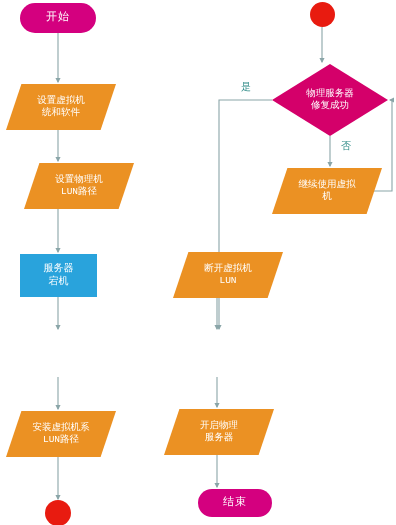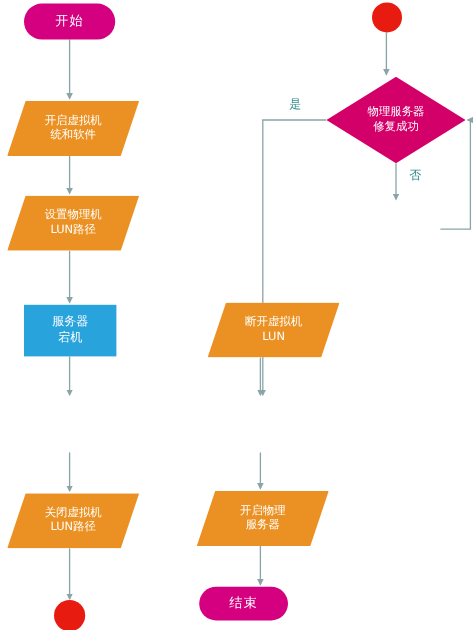--- a/index.html
+++ b/index.html
@@ -35,20 +35,21 @@
     box-sizing: border-box;
     z-index: 3;
   }
   .node .label {
     position: relative;
     z-index: 2;
     width: 100%;
     padding: 0 6px;
     box-sizing: border-box;
     white-space: pre-line;
+    font-family: Liberation Mono, monospace;
   }
   
   .term {
     border-radius: 999px;
     font-size: 11px;
     letter-spacing: 1px;
   }
   
   .para {
     font-size: 9.5px;
@@ -129,70 +130,75 @@
       <path d="M 217 455 L 217 487" marker-end="url(#arrow)"></path>
     </g>
   </svg>
 
   <div class="node term" style="left:20px; top:3px; width:76px; height:30px; background:#d4007f;">
     <span class="label">开始</span>
   </div>
 
   <div class="node para" style="left:6px; top:84px; width:110px; height:46px;">
     <span class="shape" style="background:#eb9123;"></span>
-    <span class="label">开启虚拟机
+    <span class="label">设置虚拟机
 统和软件</span>
   </div>
 
-  <div class="node para" style="left:6px; top:163px; width:110px; height:46px;">
+  <div class="node para" style="left:24px; top:163px; width:110px; height:46px;">
     <span class="shape" style="background:#eb9123;"></span>
     <span class="label">设置物理机
 LUN路径</span>
   </div>
 
   <div class="node rect" style="left:20px; top:254px; width:77px; height:43px; background:#29a3dc;">
     <span class="label">服务器
 宕机</span>
   </div>
 
 
   <div class="node para" style="left:6px; top:411px; width:110px; height:46px;">
     <span class="shape" style="background:#eb9123;"></span>
-    <span class="label">关闭虚拟机
+    <span class="label">安装虚拟机系
 LUN路径</span>
   </div>
 
   <div class="node conn" style="left:45px; top:500px; width:26px; height:26px; background:#e81b10;">
     <span class="label"></span>
   </div>
 
   <div class="node conn" style="left:310px; top:2px; width:25px; height:25px; background:#e81b10;">
     <span class="label"></span>
   </div>
 
   <div class="node diamond" style="left:272px; top:64px; width:116px; height:72px;justify-content:center;">
     <span class="shape" style="background:#d4006a;"></span>
     <span class="label">物理服务器
 修复成功</span>
   </div>
 
+  <div class="node para" style="left:272px; top:168px; width:110px; height:46px;">
+    <span class="shape" style="background:#eb9123;"></span>
+    <span class="label">继续使用虚拟
+机</span>
+  </div>
 
   <div class="node para" style="left:173px; top:252px; width:110px; height:46px;">
     <span class="shape" style="background:#eb9123;"></span>
     <span class="label">断开虚拟机
 LUN</span>
   </div>
 
 
   <div class="node para" style="left:164px; top:409px; width:110px; height:46px;align-items:center;">
     <span class="shape" style="background:#eb9123;"></span>
     <span class="label">开启物理
 服务器</span>
   </div>
 
-  <div class="node term" style="left:166px; top:489px; width:74px; height:28px; background:#d4007f;">
+  <div class="node term" style="left:198px; top:489px; width:74px; height:28px; background:#d4007f;">
     <span class="label">结束</span>
   </div>
 
   <span class="edge-label" style="left:241px; top:80px;">是</span>
   <span class="edge-label" style="left:341px; top:139px;">否</span>
 
 </div>
 
 </body></html>

